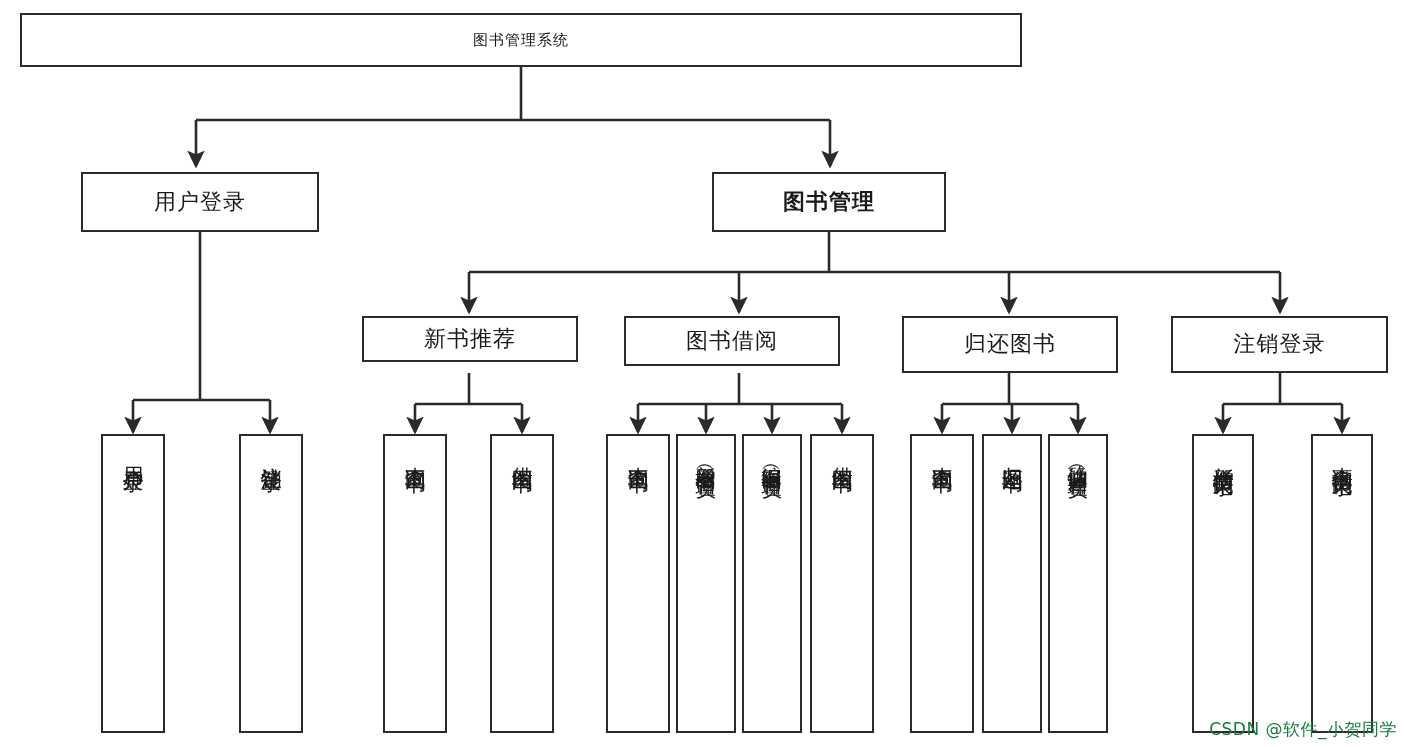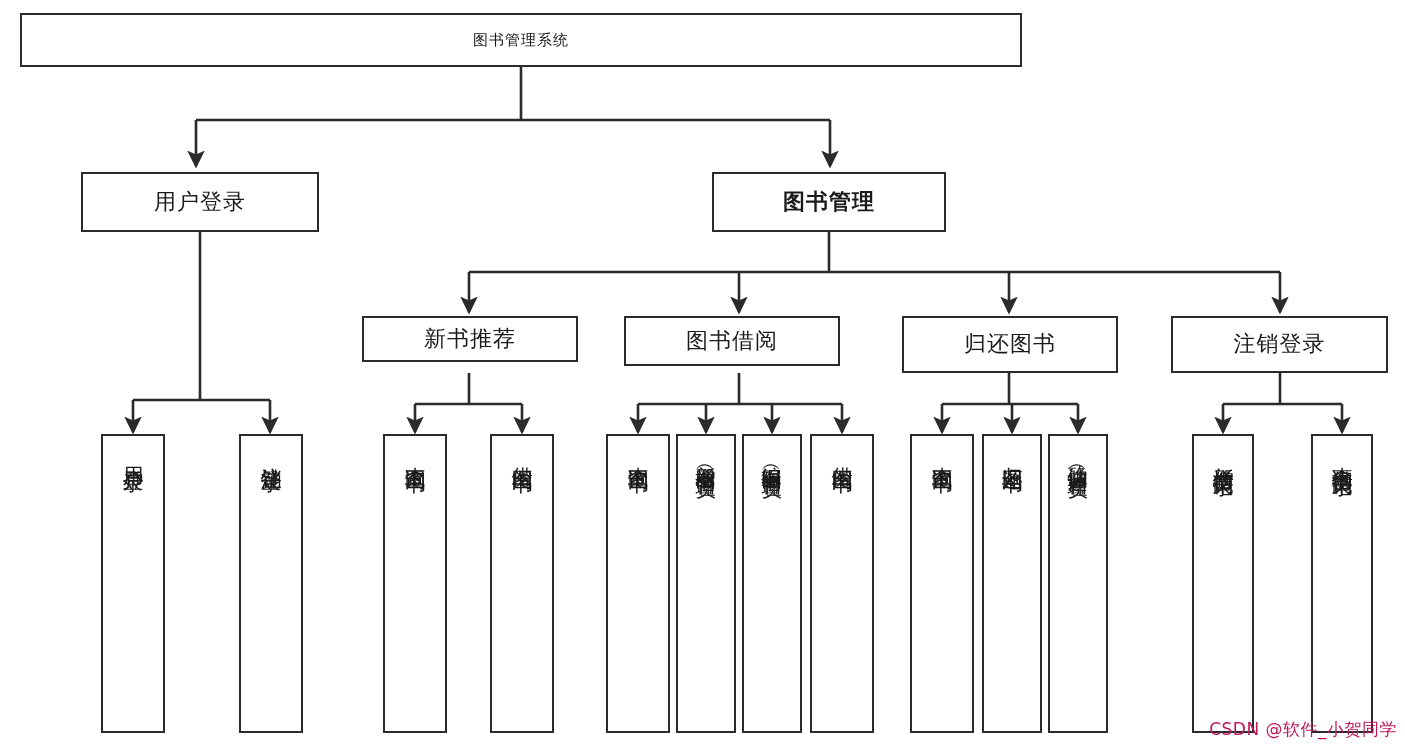--- a/index.html
+++ b/index.html
@@ -61,21 +61,21 @@
   }
   .label-v.tall {
     font-size: 20px;
     line-height: 1.4;
   }
   #watermark {
     position: absolute;
     right: 8px;
     bottom: 6px;
     font-size: 17px;
-    color: #be185d;
+    color: #15803d;
     letter-spacing: 0.5px;
     white-space: nowrap;
     user-select: none;
   }
 </style>
 </head>
 <body>
 
 <div id="canvas">
 

